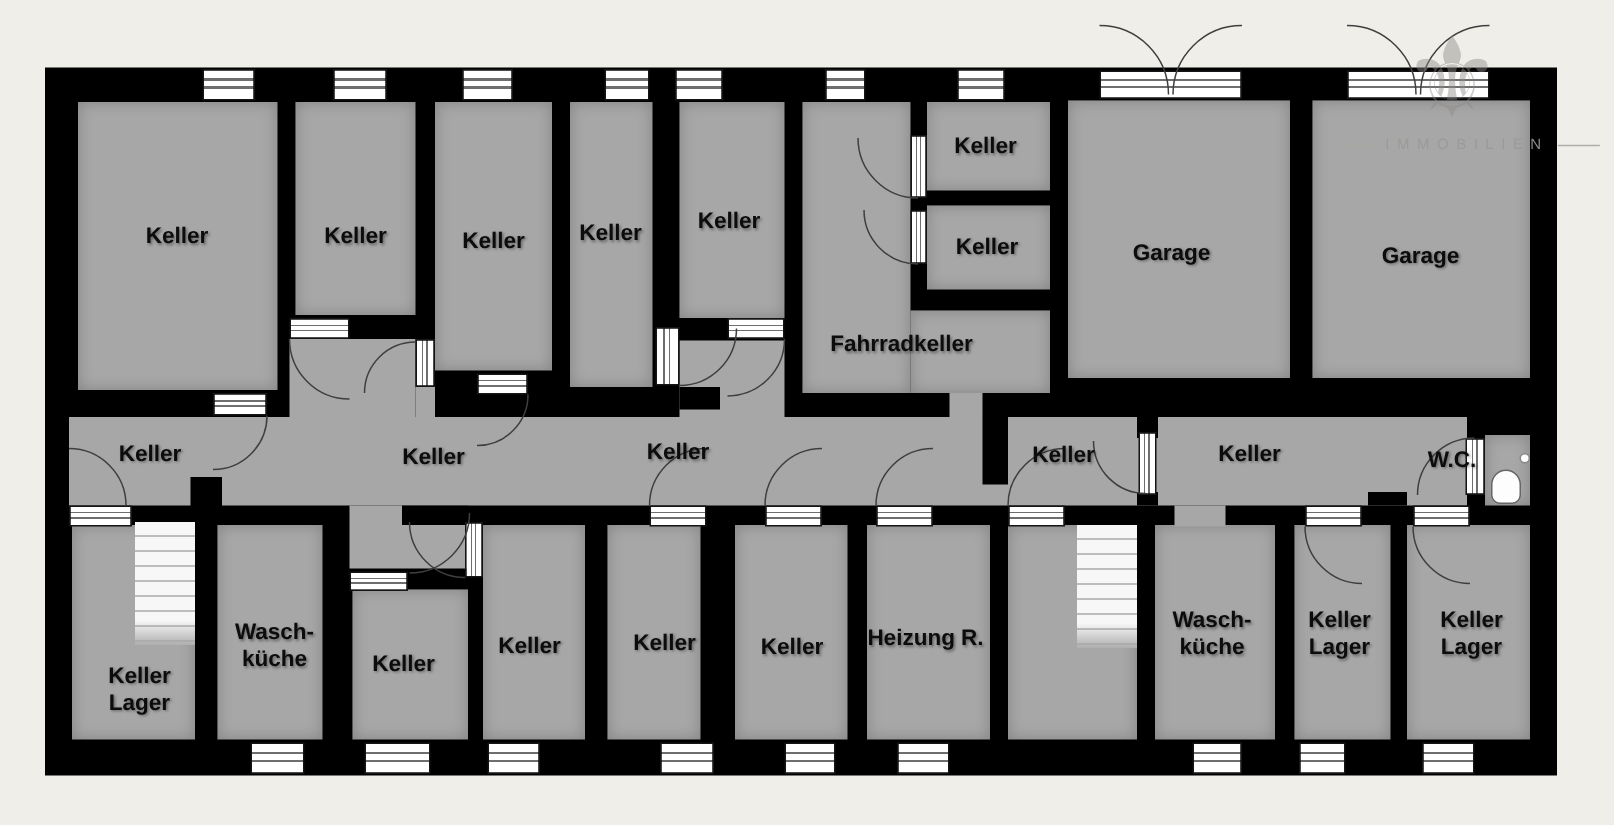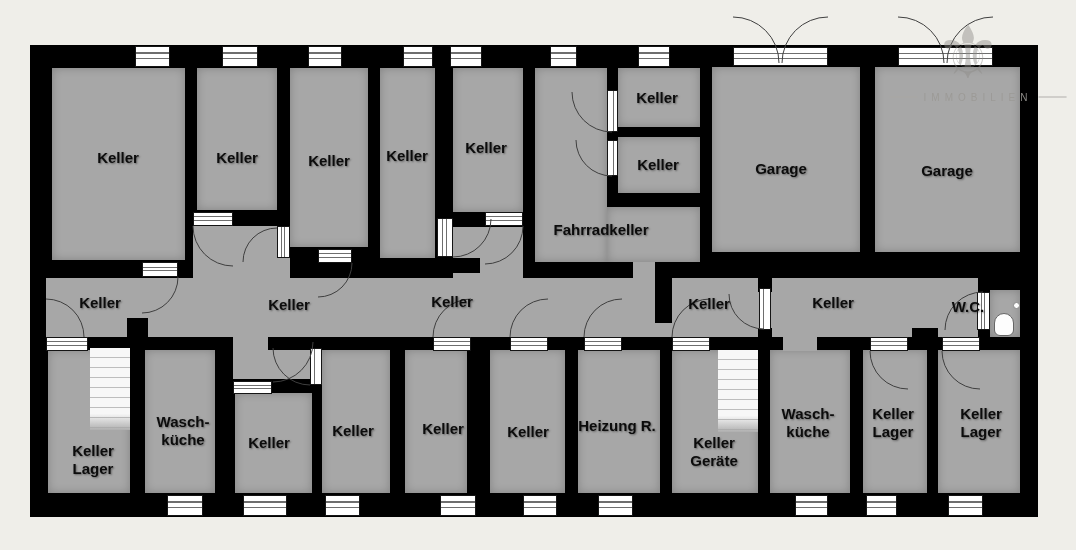--- a/index.html
+++ b/index.html
@@ -177,21 +177,20 @@
   <div class="lbl" style="left:709px;top:304px;">Keller</div>
   <div class="lbl" style="left:833px;top:303px;">Keller</div>
   <div class="lbl" style="left:968px;top:307px;">W.C.</div>
   <div class="lbl wrap" style="left:93px;top:460px;">Keller Lager</div>
   <div class="lbl wrap" style="left:183px;top:431px;">Wasch-küche</div>
   <div class="lbl" style="left:269px;top:443px;">Keller</div>
   <div class="lbl" style="left:353px;top:431px;">Keller</div>
   <div class="lbl" style="left:443px;top:429px;">Keller</div>
   <div class="lbl" style="left:528px;top:432px;">Keller</div>
   <div class="lbl" style="left:617px;top:426px;">Heizung R.</div>
-  <div class="lbl wrap70" style="left:714px;top:452px;">Keller Geräte</div>
   <div class="lbl wrap" style="left:808px;top:423px;">Wasch-küche</div>
   <div class="lbl wrap" style="left:893px;top:423px;">Keller Lager</div>
   <div class="lbl wrap" style="left:981px;top:423px;">Keller Lager</div>
 
   <div class="wm wm-fleur">⚜</div>
   <div class="wm wm-sub">
     <span class="wm-line"></span>
     <span>IMMOBILIEN</span>
     <span class="wm-line"></span>
   </div>

